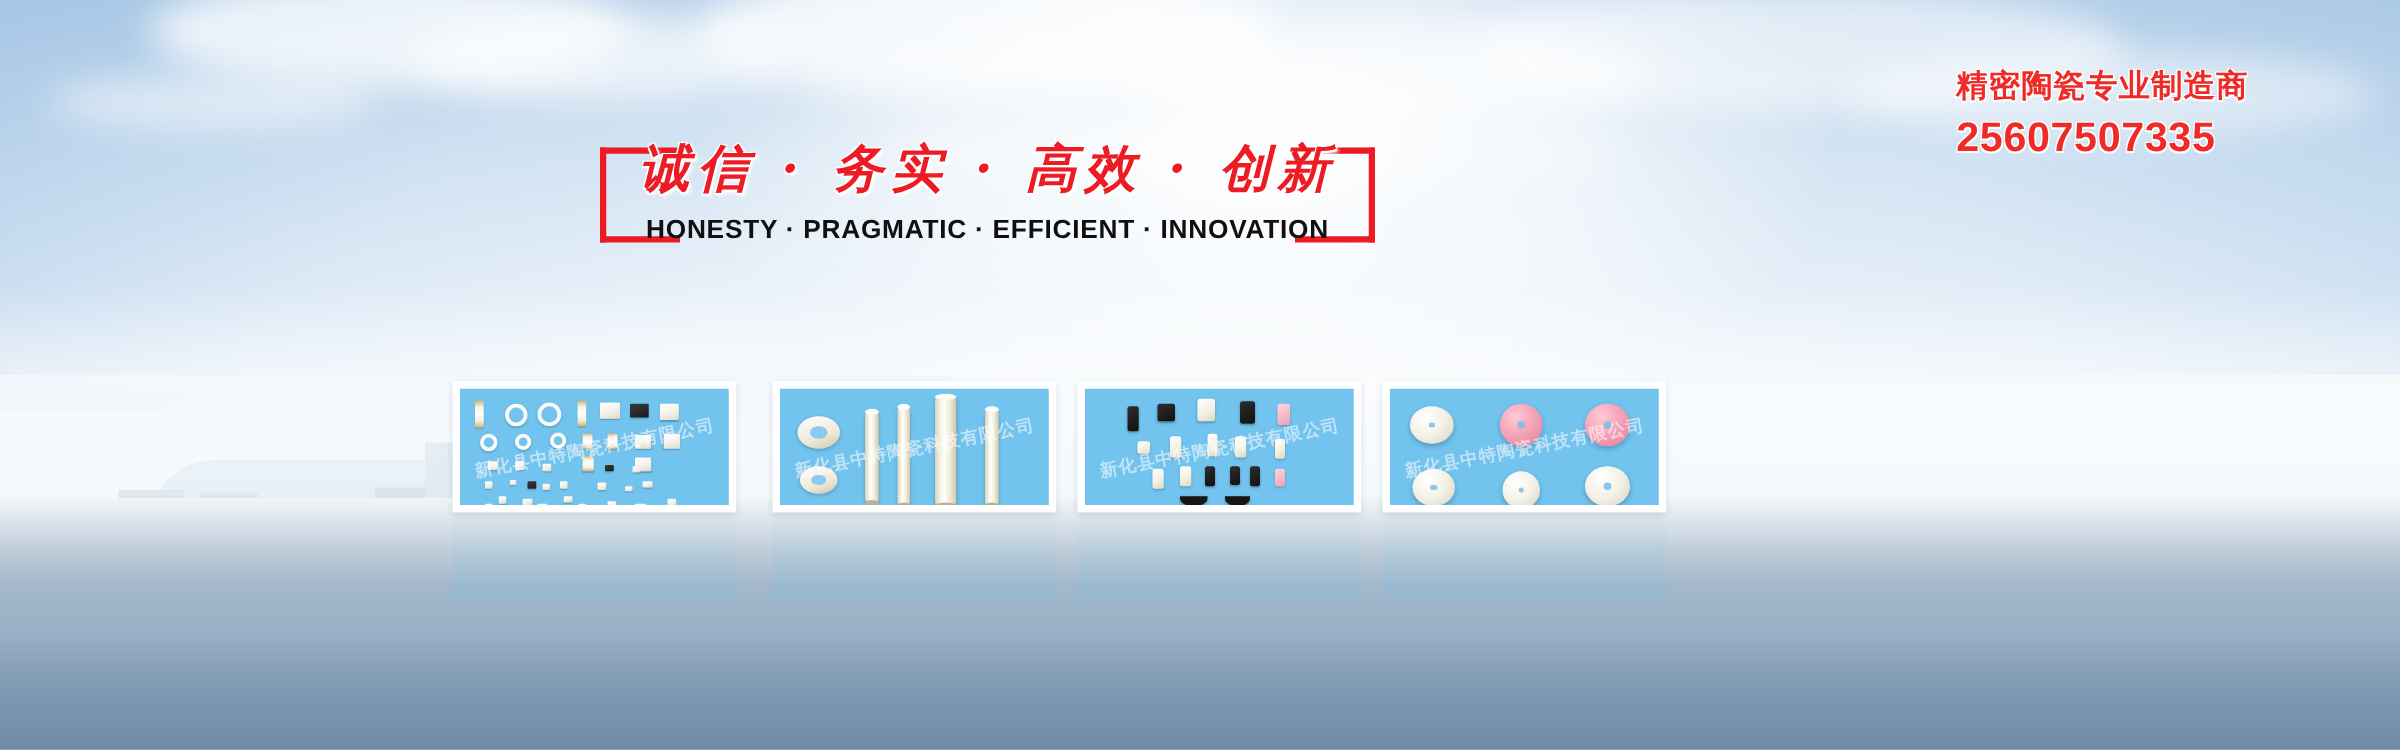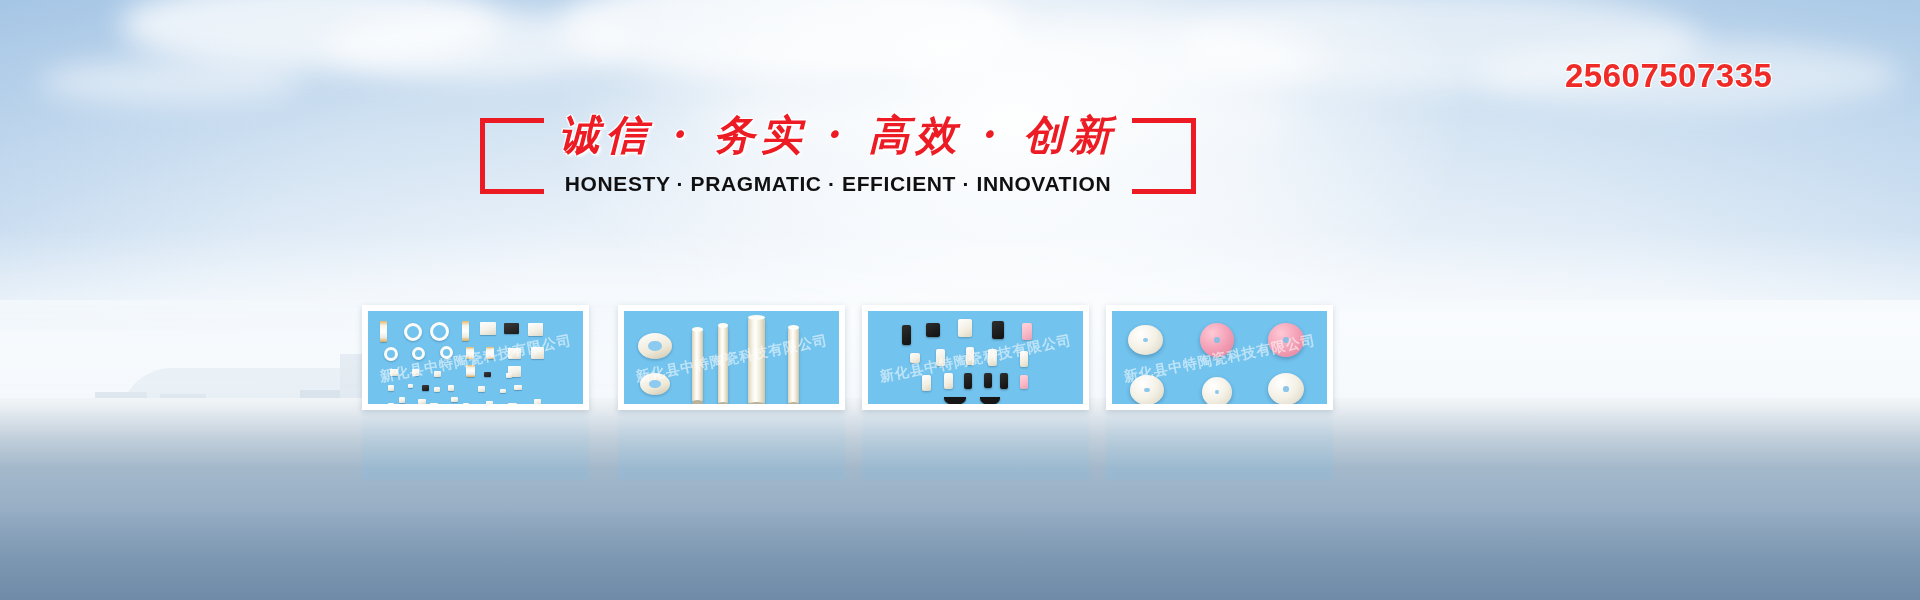--- a/index.html
+++ b/index.html
@@ -100,21 +100,21 @@
   }
   .water-dark {
     position: absolute; left: 0; bottom: 0; width: 1920px; height: 90px;
     background: linear-gradient(180deg, rgba(110,140,168,0) 0%, rgba(96,126,156,0.35) 60%, rgba(88,118,148,0.5) 100%);
   }
 
   
   .slogan-block {
     position: absolute;
     left: 480px; top: 110px;
-    width: 716px; height: 120px;
+    width: 620px; height: 120px;
   }
   .bracket { position: absolute; background: #ec1b23; }
   .bk-left-v   { left: 0px;   top: 8px;  width: 5px;  height: 76px; }
   .bk-left-t   { left: 0px;   top: 8px;  width: 64px; height: 5px; }
   .bk-left-b   { left: 0px;   top: 79px; width: 64px; height: 5px; }
   .bk-right-v  { right: 0px;  top: 8px;  width: 5px;  height: 76px; }
   .bk-right-t  { right: 0px;  top: 8px;  width: 64px; height: 5px; }
   .bk-right-b  { right: 0px;  top: 79px; width: 64px; height: 5px; }
 
   .slogan-cn {
@@ -365,20 +365,21 @@
     <div class="bracket bk-left-t"></div>
     <div class="bracket bk-left-b"></div>
     <div class="bracket bk-right-v"></div>
     <div class="bracket bk-right-t"></div>
     <div class="bracket bk-right-b"></div>
     <div class="slogan-cn">诚信 · 务实 · 高效 · 创新</div>
     <div class="slogan-en">HONESTY · PRAGMATIC · EFFICIENT · INNOVATION</div>
   </div>
 
   <div class="right-text">
+    <div class="rt-line1">精密陶瓷专业制造商</div>
     <div class="rt-phone">25607507335</div>
   </div>
 
   <div class="panels">
 
     <div class="panel p1">
       <div class="panel-inner">
         <div class="part chip chip-gold" style="left:12px;  top:10px; width:7px;  height:21px;"></div>
         <div class="part ringpart" style="left:36px;  top:12px; width:18px; height:18px;"></div>
         <div class="part ringpart" style="left:62px;  top:11px; width:19px; height:19px;"></div>

